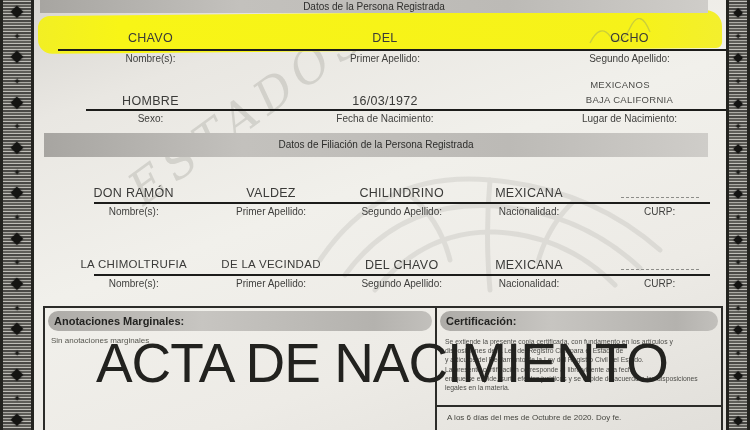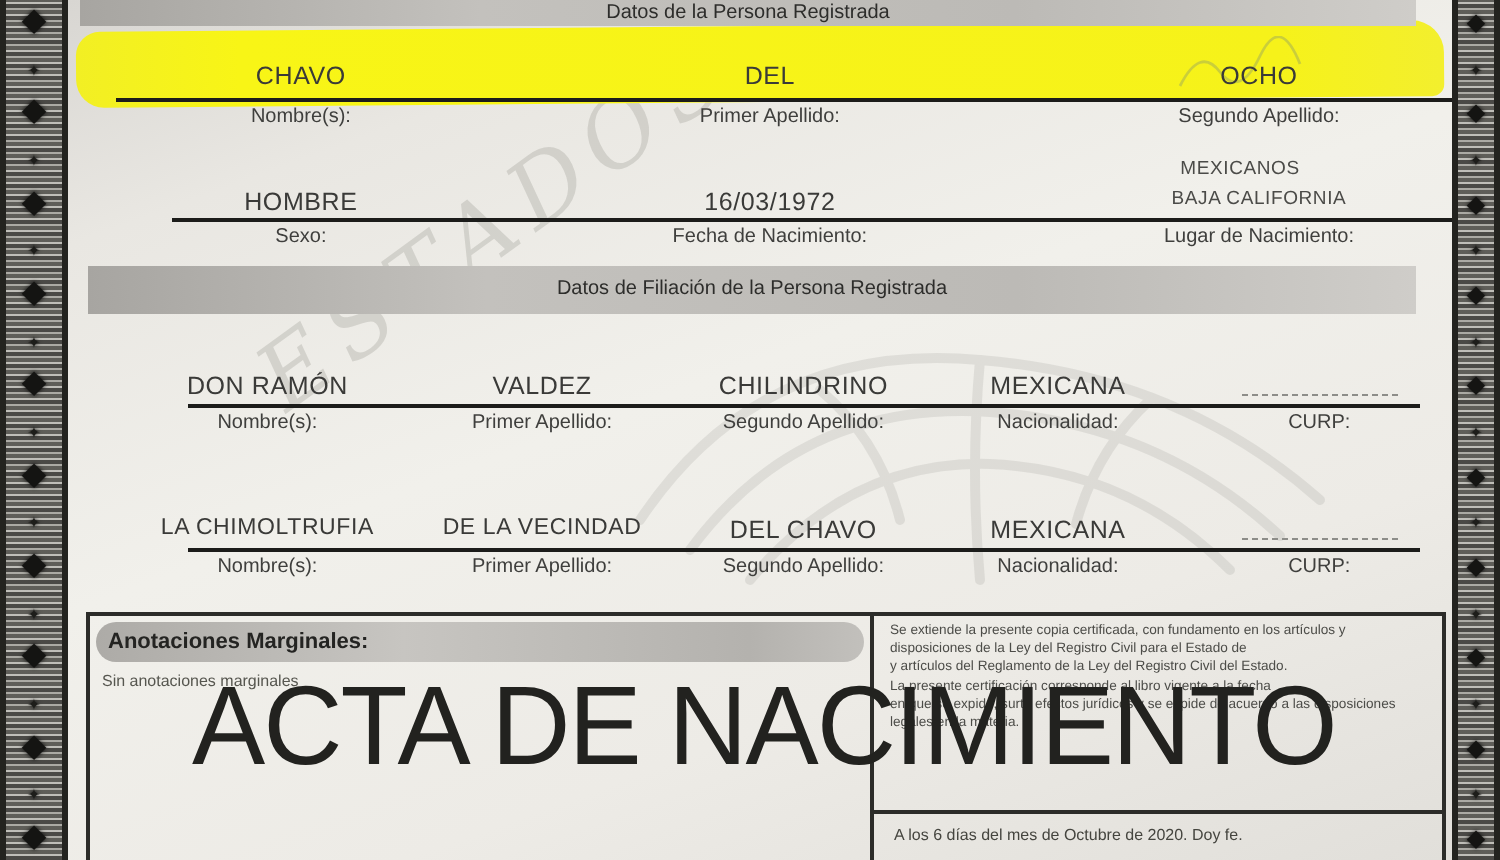--- a/index.html
+++ b/index.html
@@ -159,20 +159,21 @@
     <div class="c f4 label">Nacionalidad:</div>
     <div class="c f5 label">CURP:</div>
   </div>
 
   <div class="bbox">
     <div class="bbox-left">
       <div class="bar-inner">Anotaciones Marginales:</div>
       <div class="note">Sin anotaciones marginales</div>
     </div>
     <div class="bbox-right">
+      <div class="bar-inner">Certificación:</div>
       <div class="cert-text">
         <div>Se extiende la presente copia certificada, con fundamento en los artículos y</div>
         <div>disposiciones de la Ley del Registro Civil para el Estado de</div>
         <div>y artículos del Reglamento de la Ley del Registro Civil del Estado.</div>
         <div>La presente certificación corresponde al libro vigente a la fecha</div>
         <div>en que se expide, surte efectos jurídicos y se expide de acuerdo a las disposiciones</div>
         <div>legales en la materia.</div>
       </div>
       <div class="date-row">A los 6 días del mes de Octubre de 2020. Doy fe.</div>
     </div>

